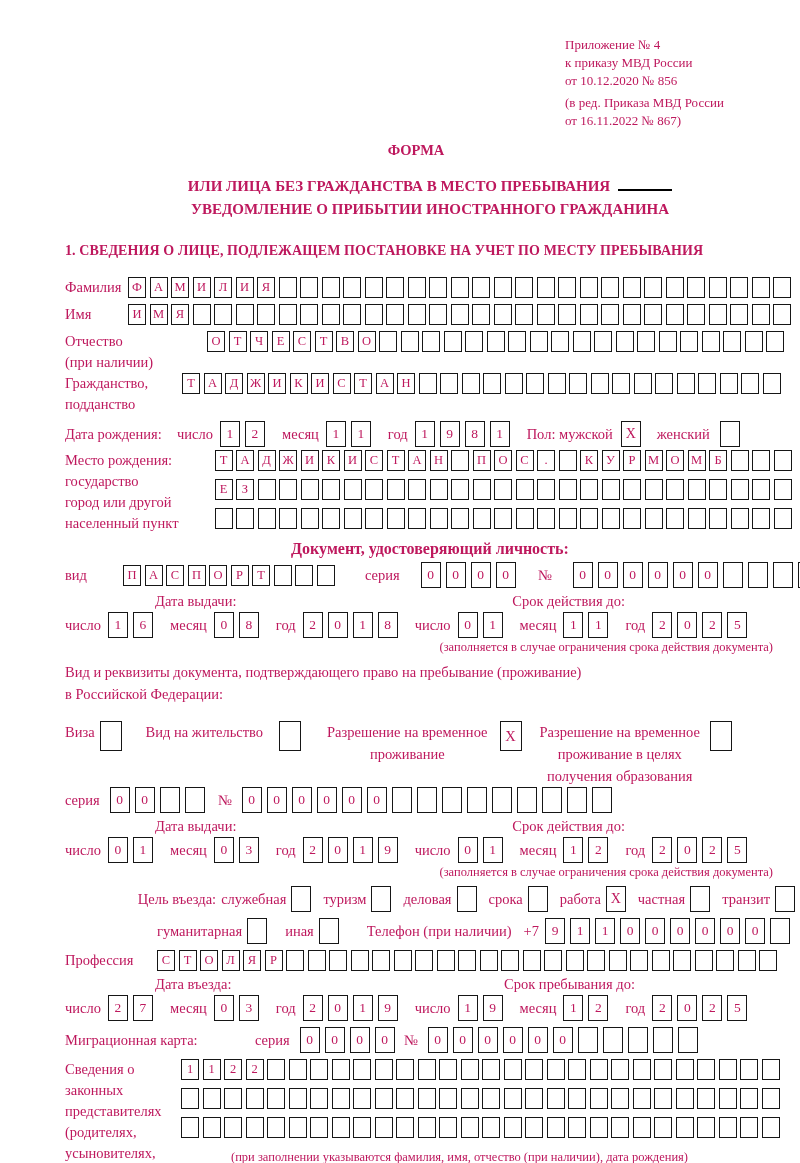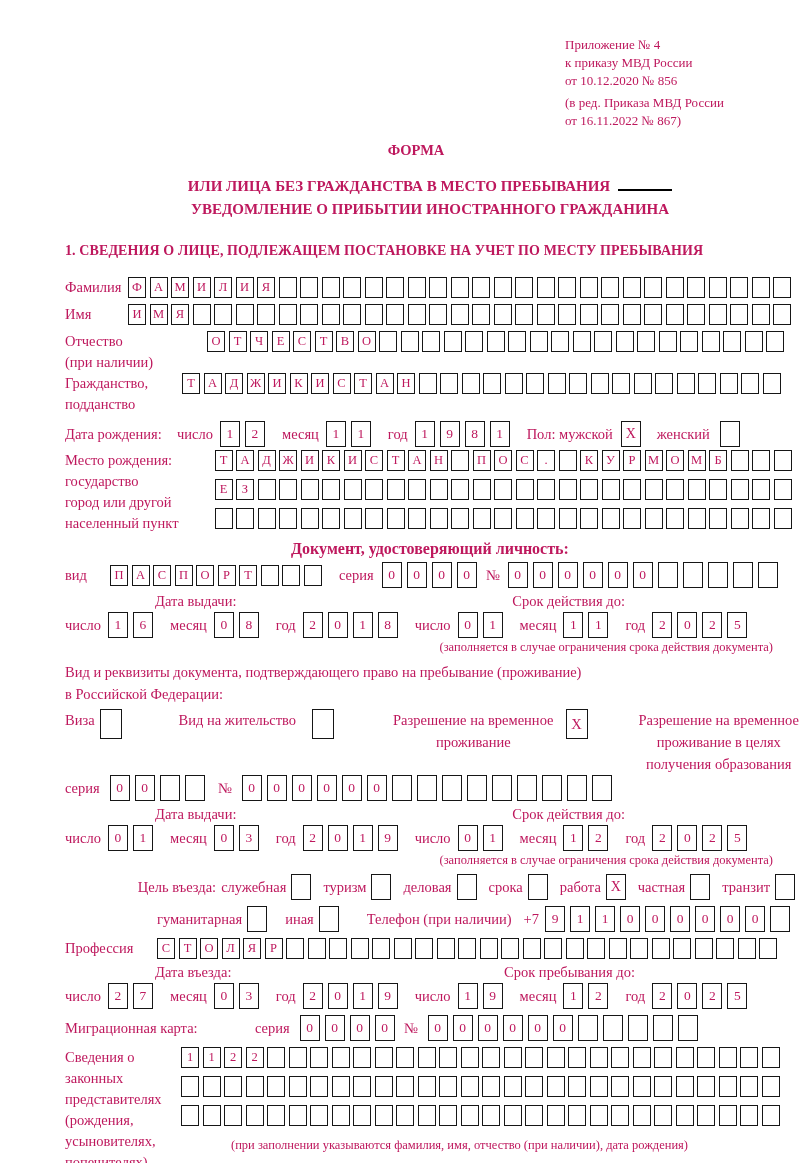--- a/index.html
+++ b/index.html
@@ -26,21 +26,21 @@
   .d .cell{width:20px;height:26px;margin-right:5px;font-size:13.5px;}
   .cb .cell{width:20px;height:26px;margin-right:0;font-size:14px;}
   .cbl .cell{width:22px;height:30px;margin-right:0;font-size:14.5px;}
   .dg{display:flex;align-items:center;flex:none;}
   .dg .t{font-size:14.5px;margin-right:7px;flex:none;}
   .dg .cells{margin-right:12px;}
   .dhead{display:flex;font-size:14.5px;margin-top:5px;gap:40px;}
   .note{font-size:12.5px;text-align:right;padding-right:22px;margin-top:2px;}
   .center-b{font-weight:bold;font-size:16px;text-align:center;margin-top:3px;}
   .intro{font-size:14.5px;line-height:22px;margin-top:6px;}
-  .opts{display:flex;align-items:flex-start;margin-top:4px;gap:33px;}
+  .opts{display:flex;align-items:flex-start;margin-top:16px;}
   .opt{display:flex;align-items:flex-start;flex:none;}
   .ol{font-size:14.5px;line-height:22px;text-align:center;}
   .pob-rows>.cells{margin-bottom:8px;}
   .stack{display:flex;flex-direction:column;}
   .ml-auto{margin-left:auto;}
   .prow{display:flex;align-items:center;margin-top:6px;font-size:14.5px;justify-content:flex-end;}
   .pl{margin-right:5px;flex:none;}
   .pgap{margin-right:12px;flex:none;}
   .repnote{font-size:12.5px;margin-top:12px;padding-left:50px;}
 </style>
@@ -337,21 +337,21 @@
           <div class="cell"></div>
           <div class="cell"></div>
           <div class="cell"></div>
           <div class="cell"></div>
         </div>
     </div>
   </div>
 
   <div class="center-b">Документ, удостоверяющий личность:</div>
 
-  <div class="rowc" style="margin-top:4px;">
+  <div class="rowc" style="margin-top:4px;gap:13px;">
     <span class="lbl w-vid">вид</span>
     <div class="cells">
         <div class="cell">П</div>
         <div class="cell">А</div>
         <div class="cell">С</div>
         <div class="cell">П</div>
         <div class="cell">О</div>
         <div class="cell">Р</div>
         <div class="cell">Т</div>
         <div class="cell"></div>
@@ -703,21 +703,21 @@
         <div class="cell"></div>
         <div class="cell"></div>
       </div>
   </div>
 
   <div class="row">
     <div class="stack w-reps">
       <span class="lbl">Сведения о</span>
       <span class="lbl">законных</span>
       <span class="lbl">представителях</span>
-      <span class="lbl">(рождения,</span>
+      <span class="lbl">(родителях,</span>
       <span class="lbl">усыновителях,</span>
       <span class="lbl">попечителях)</span>
     </div>
     <div class="stack">
       <div class="cells" style="margin-bottom:8px;">
           <div class="cell">1</div>
           <div class="cell">1</div>
           <div class="cell">2</div>
           <div class="cell">2</div>
           <div class="cell"></div>

